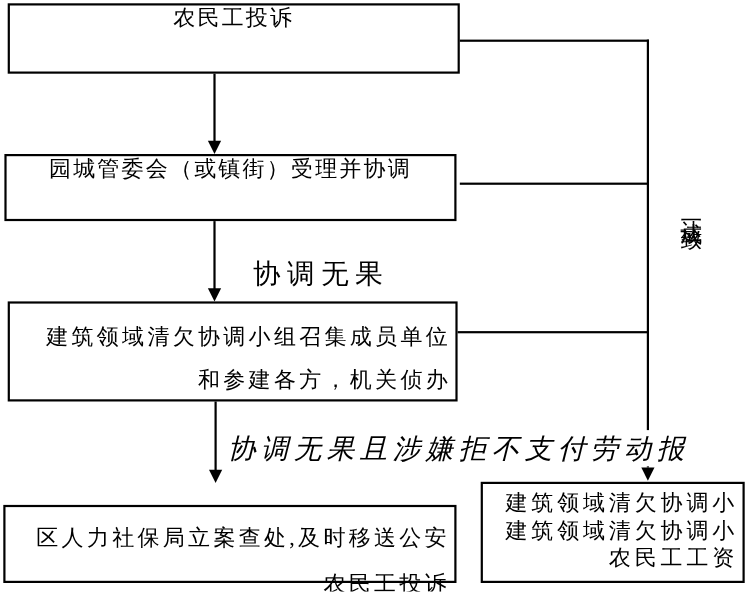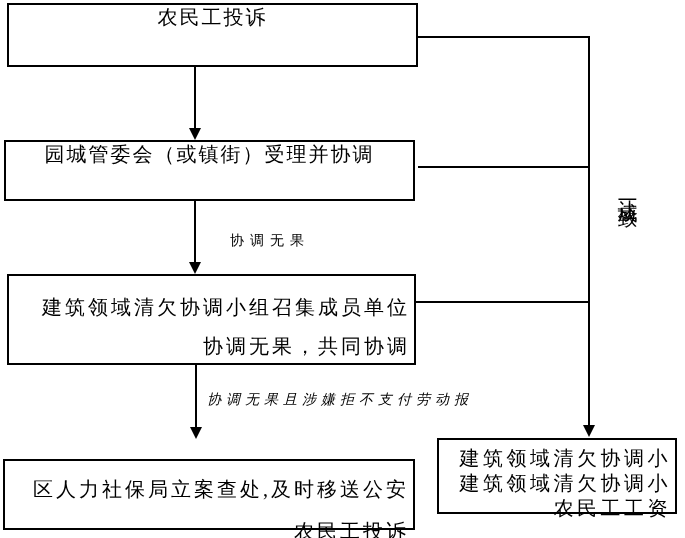--- a/index.html
+++ b/index.html
@@ -36,39 +36,39 @@
     white-space: nowrap;
   }
   .box-complaint { left: 7px;  top: 3px;   width: 411px; height: 64px; }
   .box-accept    { left: 4px;  top: 140px; width: 411px; height: 61px; letter-spacing: 1.5px; }
   .box-group     { left: 7px;  top: 274px; width: 409px; height: 91px;
                    padding: 12px 4px 0 10px; letter-spacing: 3px; }
   .box-group .line { line-height: 39px; }
   .box-hrss      { left: 3px;  top: 459px; width: 412px; height: 71px;
                    padding: 7px 4px 0 12px; letter-spacing: 3px; }
   .box-hrss .line { line-height: 42px; }
-  .box-supervise { left: 437px; top: 438px; width: 240px; height: 76px;
+  .box-supervise { left: 437px; top: 438px; width: 240px; height: 92px;
                    padding: 6px 4px 0 12px; letter-spacing: 3.5px; }
   .box-supervise .line { line-height: 25px; }
 
   .edge {
     position: absolute;
     background: #000000;
   }
   .arrowhead {
     position: absolute;
     width: 0;
     height: 0;
     border-left: 6px solid transparent;
     border-right: 6px solid transparent;
     border-top: 12px solid #000000;
   }
   .flow-label {
     position: absolute;
-    font-size: 14px;
+    font-size: 25px;
     white-space: nowrap;
     background: #ffffff;
   }
   .label-no-result         { left: 230px; top: 232px; letter-spacing: 6px; }
   .label-no-result-suspect { left: 207px; top: 391px; letter-spacing: 5px; font-style: italic; }
   .label-agree {
     left: 615px; top: 184px;
     writing-mode: vertical-rl;
     text-orientation: upright;
     font-size: 20px;
@@ -99,21 +99,21 @@
   <div class="node centered box-complaint">
     <span class="line">农民工投诉</span>
   </div>
 
   <div class="node centered box-accept">
     <span class="line">园城管委会（或镇街）受理并协调</span>
   </div>
 
   <div class="node box-group">
     <div class="line">建筑领域清欠协调小组召集成员单位</div>
-    <div class="line">协调无果，共同协调</div>
+    <div class="line">和参建各方，机关侦办</div>
   </div>
 
   <div class="node box-hrss">
     <div class="line">区人力社保局立案查处,及时移送公安</div>
     <div class="line">农民工投诉</div>
   </div>
 
   <div class="node box-supervise">
     <div class="line">建筑领域清欠协调小</div>
     <div class="line">建筑领域清欠协调小</div>

